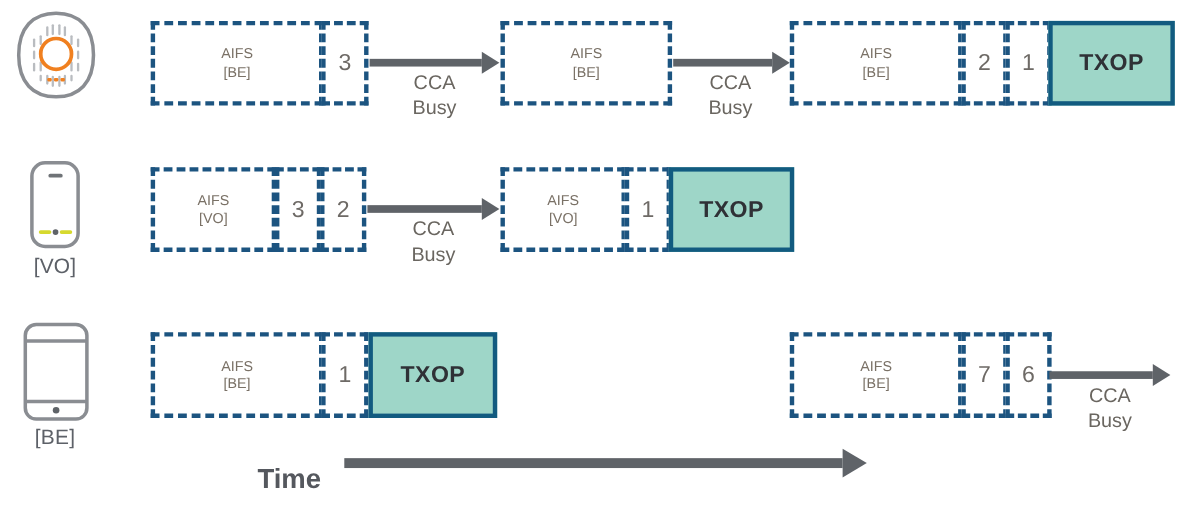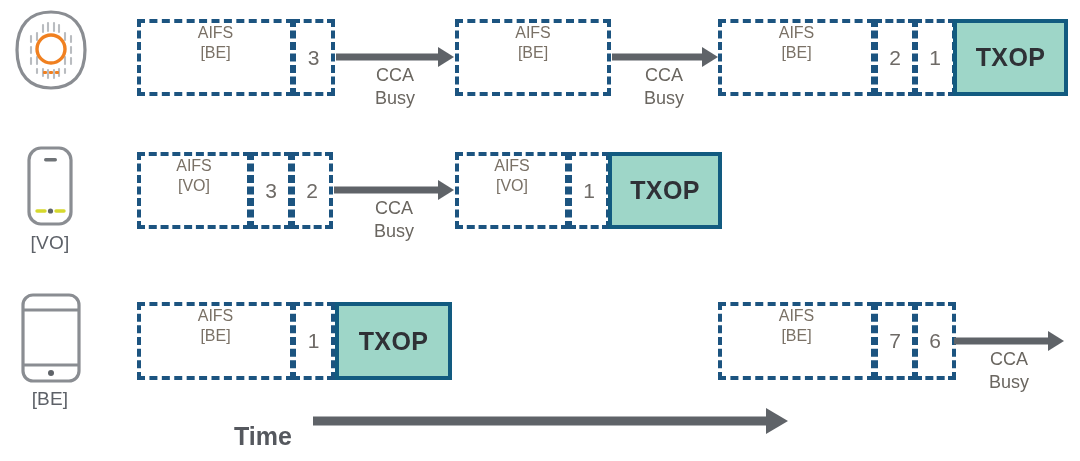--- a/index.html
+++ b/index.html
@@ -30,25 +30,25 @@
   
   .phone-icon { position: absolute; left: 26px; top: 145px; width: 48px; height: 82px; }
   .tablet-icon { position: absolute; left: 20px; top: 292px; width: 62px; height: 92px; }
 
   
   .dbox {
     position: absolute;
     border: 4px dashed #1c5480;
     background: #ffffff;
     display: flex;
-    align-items: flex-start;
+    align-items: center;
     justify-content: center;
     text-align: center;
     color: #7b7268;
-    font-size: 16px;
+    font-size: 13px;
     line-height: 1.25;
     font-family: "Liberation Sans", sans-serif;
   }
   .dbox.aifs { color: #7a7166; }
   .dbox .aifs-l1 { display:block; }
   .dbox .aifs-l2 { display:block; }
   .slot {
     position: absolute;
     border: 4px dashed #1c5480;
     background: #ffffff;
@@ -60,21 +60,21 @@
     font-family: "Liberation Sans", sans-serif;
   }
   .txop {
     position: absolute;
     background: #9ed6c8;
     border: 4px solid #125b80;
     display: flex;
     align-items: center;
     justify-content: center;
     color: #2f3136;
-    font-size: 25px;
+    font-size: 21px;
     font-weight: bold;
     font-family: "Liberation Sans", sans-serif;
     letter-spacing: .4px;
   }
 
   
   .arrow { position: absolute; }
   .arrow .shaft {
     position: absolute;
     left: 0; top: 50%;

